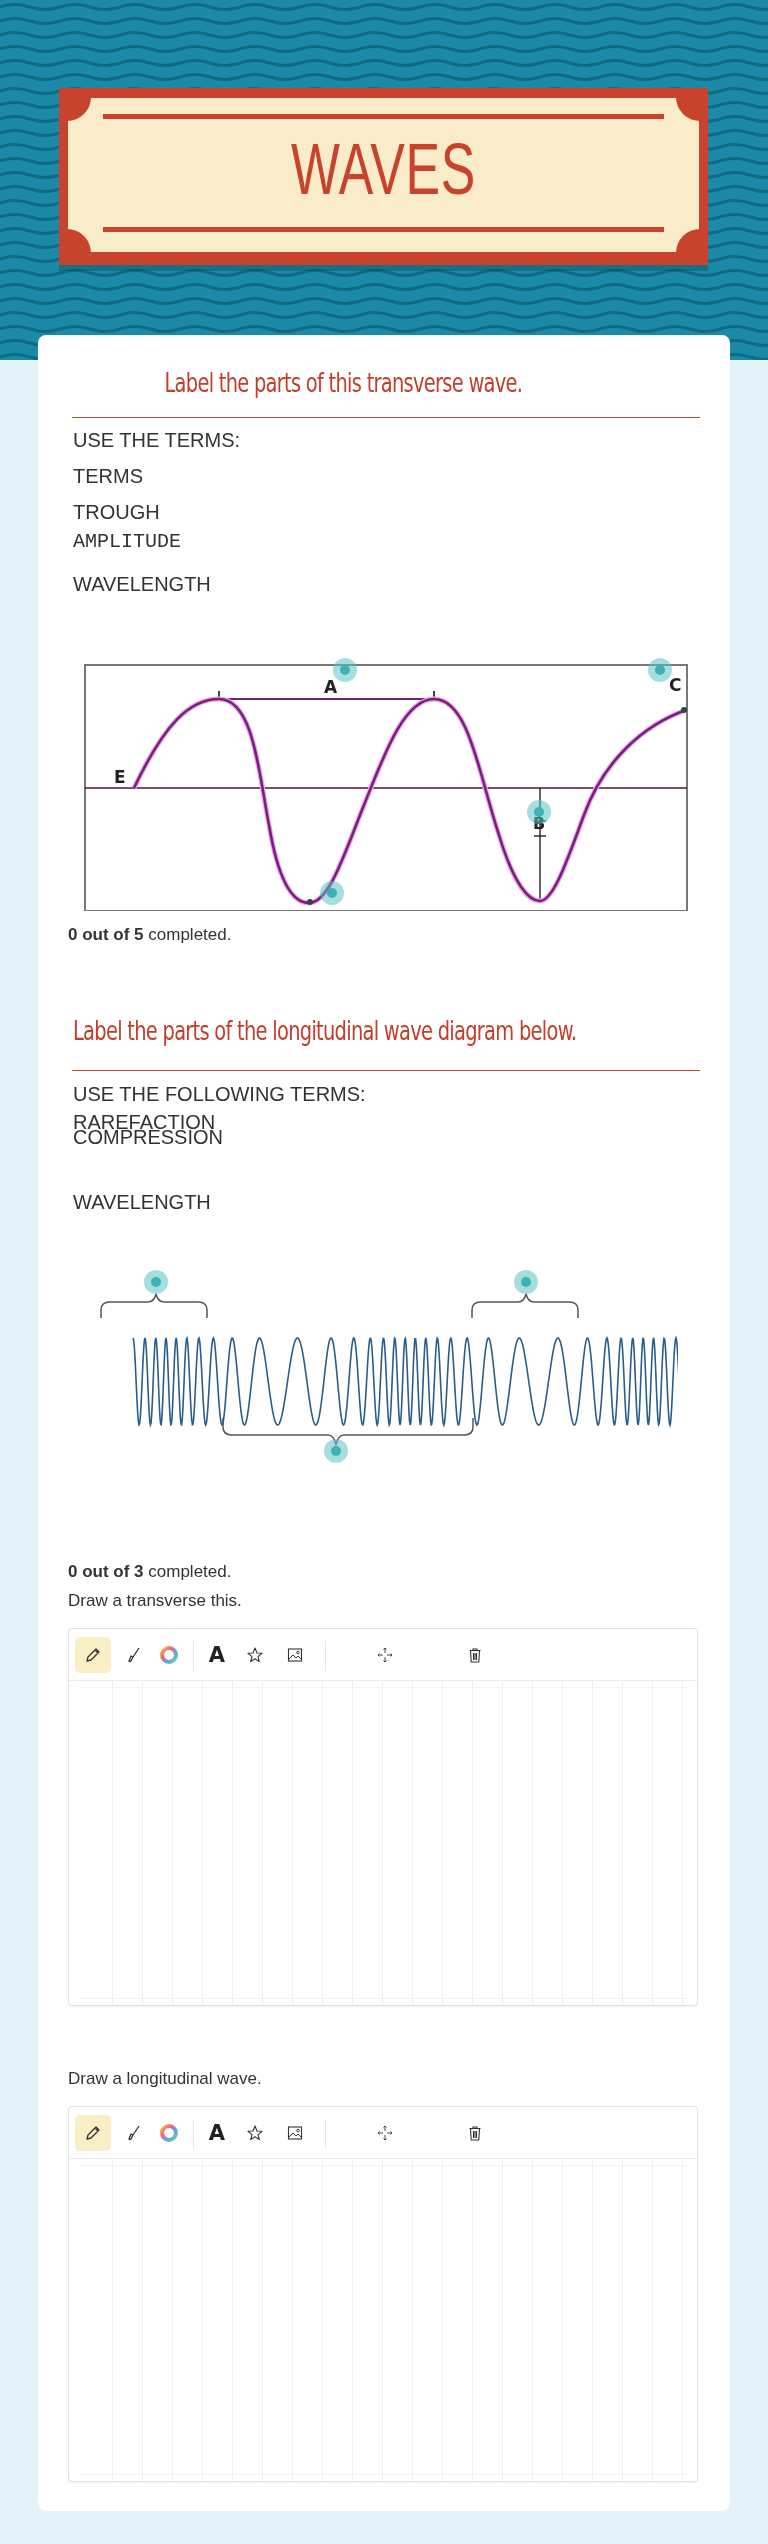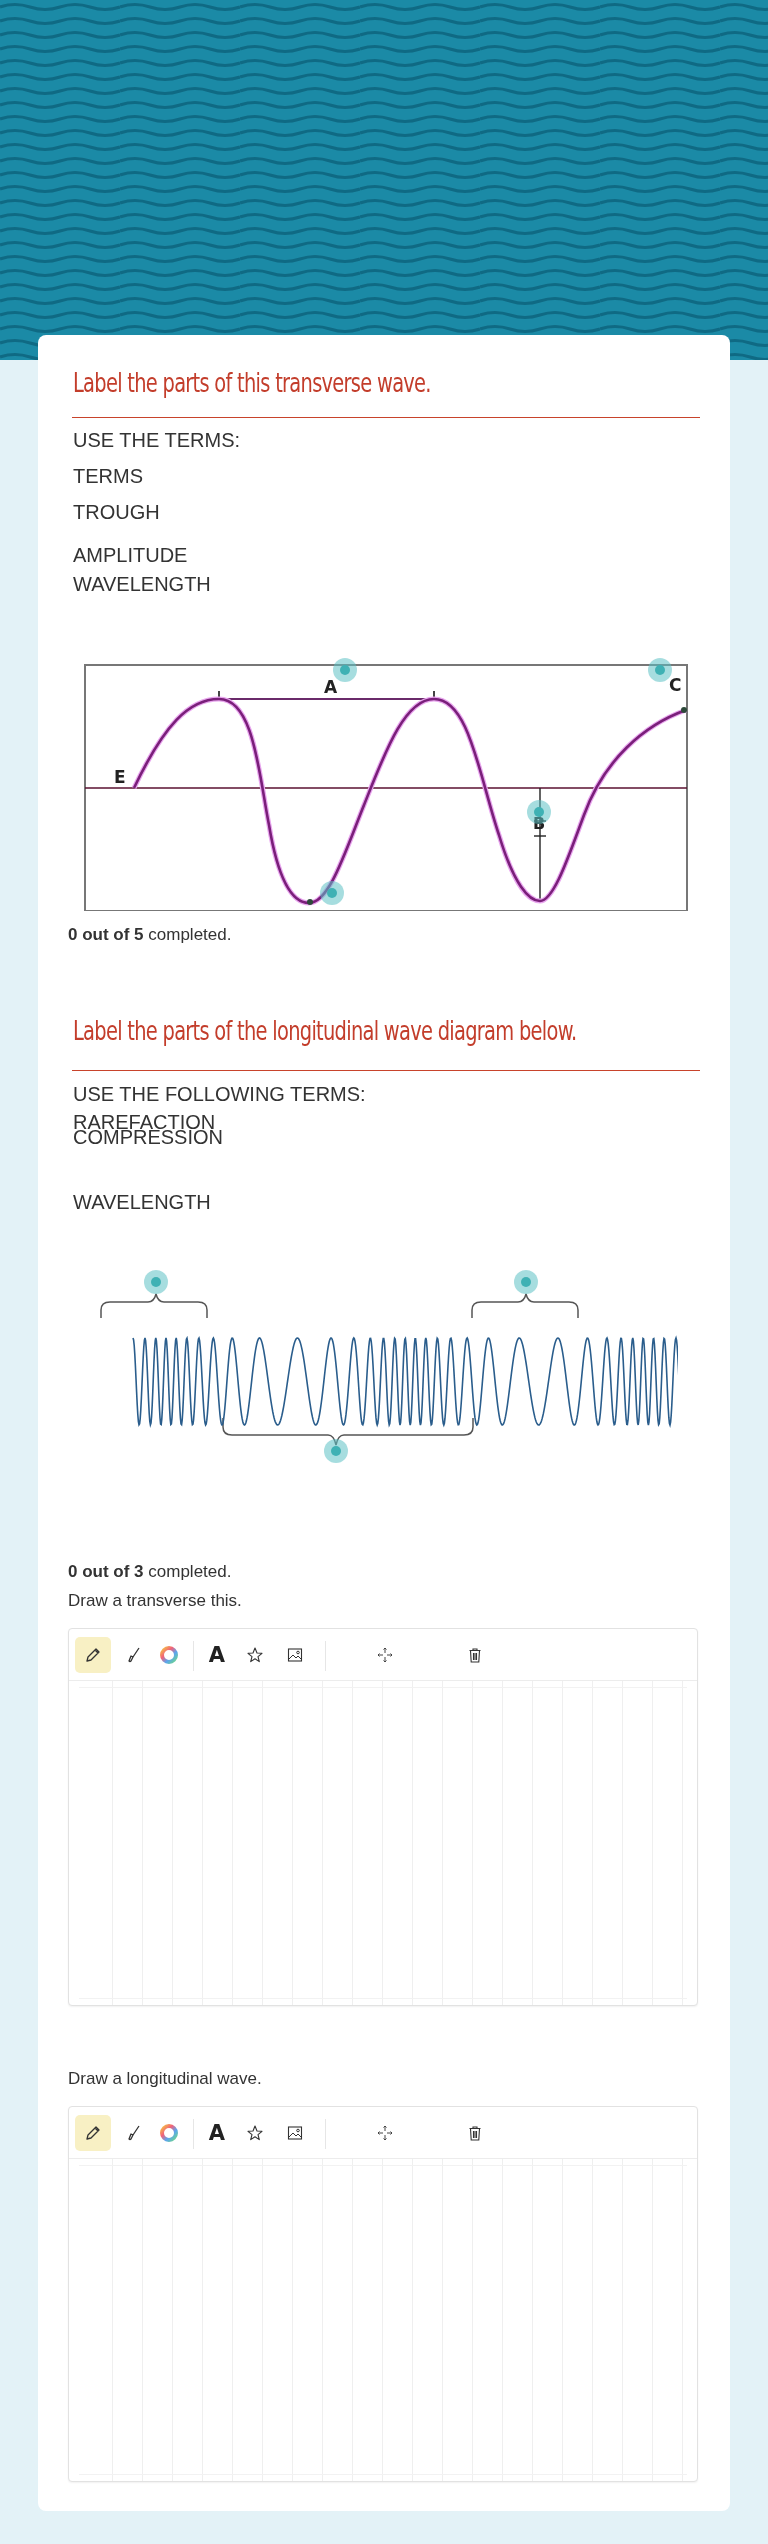--- a/index.html
+++ b/index.html
@@ -40,21 +40,21 @@
       font-weight: 300; font-size: 72px; letter-spacing: 1px;
       color: #c8432b;
       transform: scaleX(0.72);
       -webkit-text-stroke: 0px;
       font-stretch: condensed;
     }
 
     
     .card {
       position: absolute; left: 38px; top: 335px; width: 692px; height: 2176px;
-      background: #ffffff; border-radius: 8px;
+      background: #ffffff; border-radius: 8px; text-align: right;
     }
     .section-title {
       position: absolute; left: 35px; width: 624px;
       font-family: "DejaVu Sans", sans-serif;
       font-size: 27px; color: #c33d2b; font-weight: normal;
       letter-spacing: -1px;
       transform-origin: left bottom;
       transform: scaleX(0.72);
       white-space: nowrap;
     }
@@ -119,30 +119,41 @@
 <div class="header-bg">
   <svg width="768" height="360" viewBox="0 0 768 360">
     <defs>
       <pattern id="wv" width="120" height="14" patternUnits="userSpaceOnUse">
         <path d="M0 7 Q15 2 30 7 T60 7 T90 7 T120 7" fill="none" stroke="#0f6a84" stroke-width="3.2"></path>
       </pattern>
     </defs>
     <rect width="768" height="360" fill="url(#wv)"></rect>
   </svg>
 
+  <div class="banner">
+    <div class="banner-inner">
+      <div class="corner tl"></div>
+      <div class="corner tr"></div>
+      <div class="corner bl"></div>
+      <div class="corner br"></div>
+      <div class="banner-rule top"></div>
+      <div class="banner-title">WAVES</div>
+      <div class="banner-rule bottom"></div>
+    </div>
+  </div>
 </div>
 
 <div class="card">
 
   <div class="section-title" style="top:32px;">Label the parts of this transverse wave.</div>
   <div class="section-rule" style="top:82px;"></div>
   <div class="term" style="top:94px;">USE THE TERMS:</div>
   <div class="term" style="top:130px;">TERMS</div>
   <div class="term" style="top:166px;">TROUGH</div>
-  <div class="term" style="top:209px;">AMPLITUDE</div>
+  <div class="term" style="top:195px;font-family:Liberation Mono, monospace;">AMPLITUDE</div>
   <div class="term" style="top:238px;">WAVELENGTH</div>
 
   <div class="diagram" style="left:46px; top:320px; width:604px; height:256px;">
     <svg width="604" height="256" viewBox="0 0 604 256">
       <rect x="1" y="10" width="602" height="246" fill="#fff" stroke="#777" stroke-width="2"></rect>
 
       <line x1="1" y1="133" x2="603" y2="133" stroke="#5a1030" stroke-width="1.6"></line>
 
       <line x1="135" y1="44" x2="350" y2="44" stroke="#6a2a6a" stroke-width="2"></line>
       <line x1="135" y1="36" x2="135" y2="46" stroke="#444" stroke-width="2"></line>

